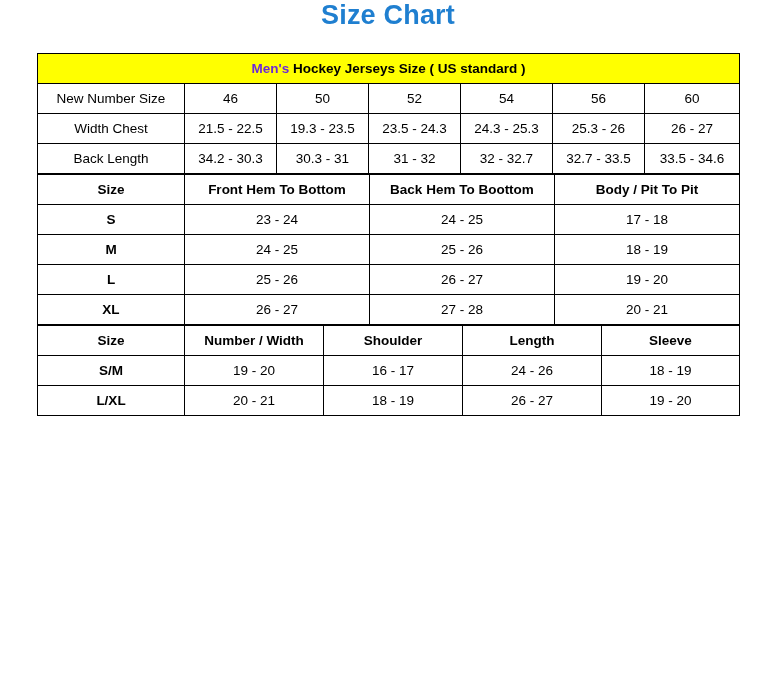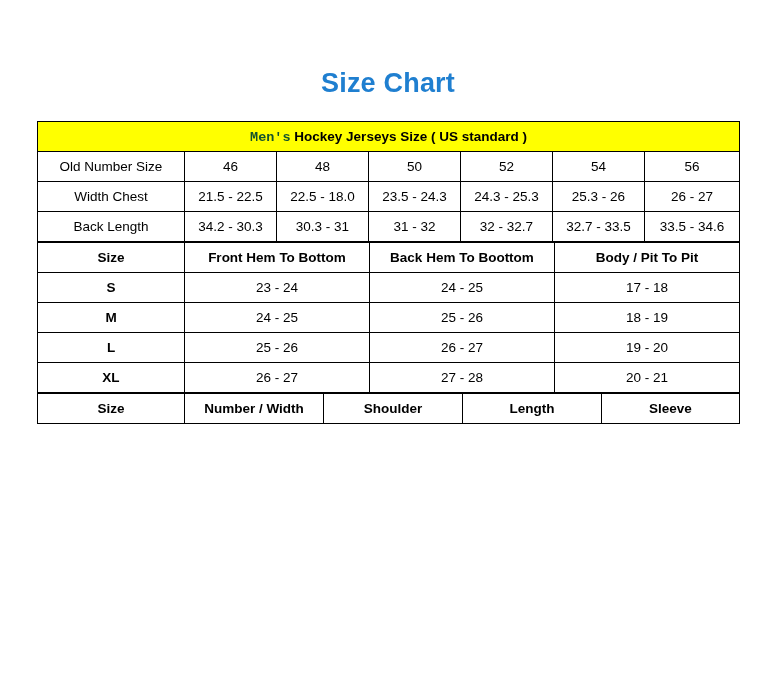--- a/index.html
+++ b/index.html
@@ -17,21 +17,20 @@
     position: relative;
     width: 776px;
     height: 692px;
     box-sizing: border-box;
   }
   .title {
     text-align: center;
     color: #1f7fd0;
     font-size: 27px;
     font-weight: bold;
-    padding-top: 68px;
     letter-spacing: 0.2px;
   }
   .tables-wrap {
     margin: 22px 37px 0 37px;
   }
   table.chart {
     width: 702px;
     border-collapse: collapse;
     table-layout: fixed;
   }
@@ -44,22 +43,21 @@
     padding: 2px 2px;
     background: #ffffff;
   }
   .section-head td {
     background: #ffff00 !important;
     font-weight: bold;
     font-size: 15px;
     height: 29px;
   }
   .hl-red {
-    color: #14532d;
-    font-family: Liberation Mono, monospace;
+    color: #6d28d9;
   }
   .col-head td {
     font-weight: bold;
   }
   .rowlabel {
     font-weight: normal;
   }
   .bold {
     font-weight: bold;
   }
@@ -83,32 +81,32 @@
         <col style="width:92px">
         <col style="width:95px">
       </colgroup>
       <tbody>
         <tr class="section-head">
           <td colspan="7">
             <span class="hl-red">Men's</span><span> Hockey Jerseys Size ( US standard )</span>
           </td>
         </tr>
         <tr>
-          <td class="rowlabel">Old Number Size</td>
+          <td class="rowlabel">New Number Size</td>
           <td>46</td>
-          <td>48</td>
           <td>50</td>
           <td>52</td>
           <td>54</td>
           <td>56</td>
+          <td>60</td>
         </tr>
         <tr>
           <td class="rowlabel">Width Chest</td>
           <td>21.5 - 22.5</td>
-          <td>22.5 - 18.0</td>
+          <td>19.3 - 23.5</td>
           <td>23.5 - 24.3</td>
           <td>24.3 - 25.3</td>
           <td>25.3 - 26</td>
           <td>26 - 27</td>
         </tr>
         <tr>
           <td class="rowlabel">Back Length</td>
           <td>34.2 - 30.3</td>
           <td>30.3 - 31</td>
           <td>31 - 32</td>
@@ -169,17 +167,31 @@
         <col style="width:138px">
       </colgroup>
       <tbody>
         <tr class="col-head">
           <td>Size</td>
           <td>Number / Width</td>
           <td>Shoulder</td>
           <td>Length</td>
           <td>Sleeve</td>
         </tr>
+        <tr>
+          <td class="bold">S/M</td>
+          <td>19 - 20</td>
+          <td>16 - 17</td>
+          <td>24 - 26</td>
+          <td>18 - 19</td>
+        </tr>
+        <tr>
+          <td class="bold">L/XL</td>
+          <td>20 - 21</td>
+          <td>18 - 19</td>
+          <td>26 - 27</td>
+          <td>19 - 20</td>
+        </tr>
       </tbody>
     </table>
 
   </div>
 </div>
 
 </body></html>

